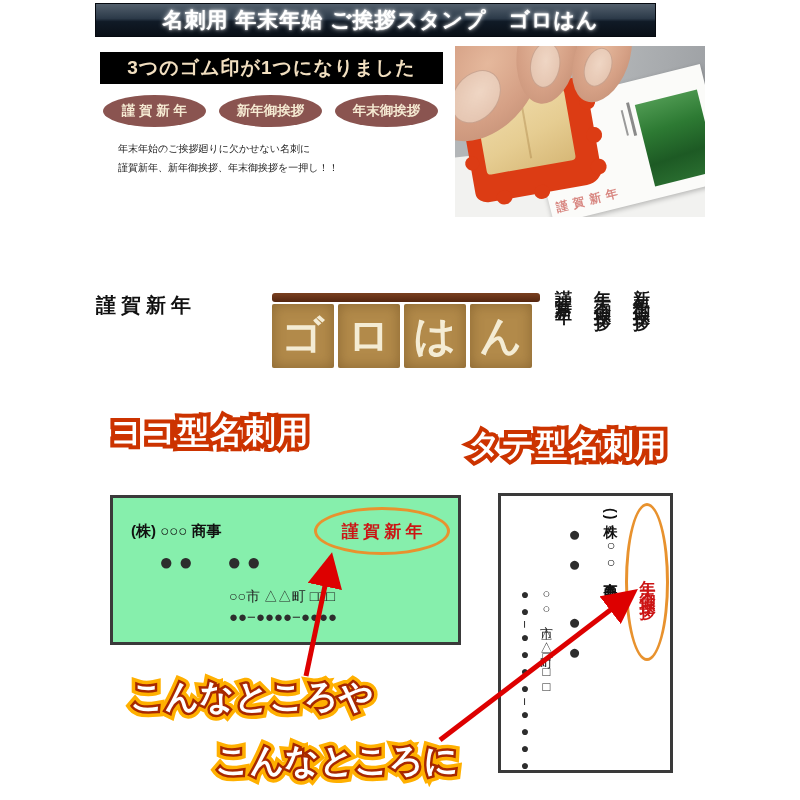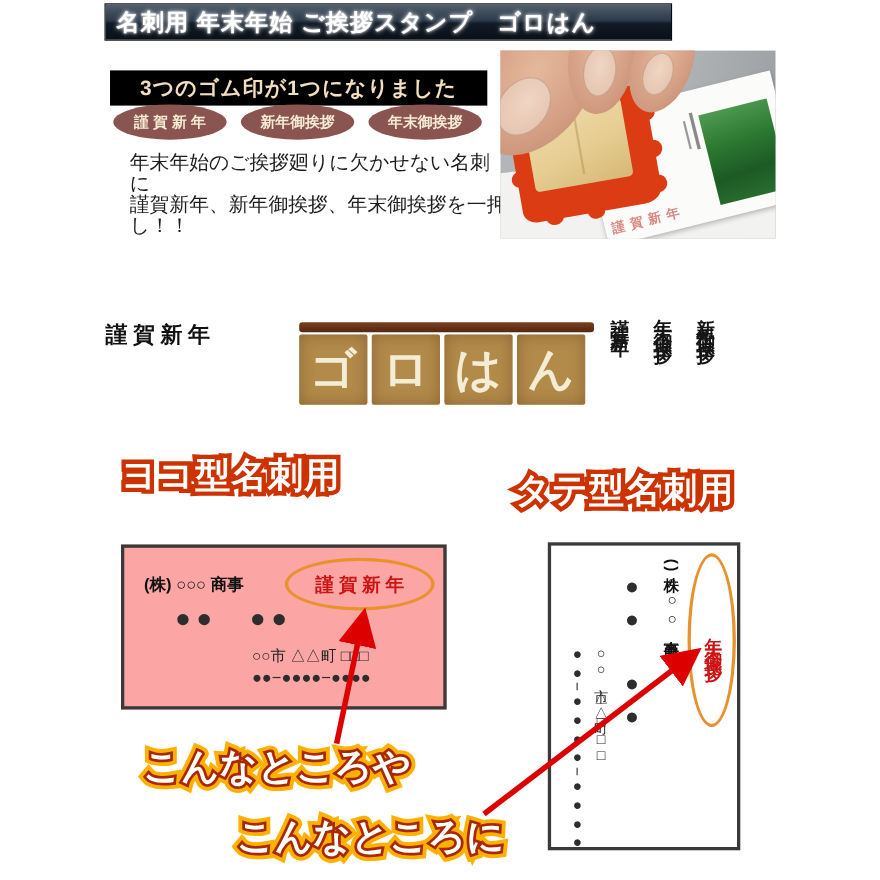--- a/index.html
+++ b/index.html
@@ -7,35 +7,35 @@
     --stamp-red:#cc1414; --badge-brown:#8a5450; --badge-text:#f5ead2;
     --banner-text:#f2dfc0; --noren-tan:#b28a4a; --noren-rod:#542610;
     --noren-text:#f4ecd4; --note-outer:#ffb000; --note-inner:#a82800;
   }
   *{margin:0;padding:0;box-sizing:border-box;}
   html,body{background:#fff;}
   body{font-family:"Liberation Sans",sans-serif;}
   .canvas{position:relative;width:800px;height:800px;background:#fff;overflow:hidden;}
 
   
-  .titlebar{position:absolute;left:95px;top:3px;width:516px;height:34px;
+  .titlebar{position:absolute;left:95px;top:3px;width:561px;height:34px;
     background:linear-gradient(180deg,#53606d 0%,#2c3a49 45%,#101a26 55%,#0a1017 100%);
-    border:1px solid #060a10;display:flex;align-items:center;padding-left:10px;}
+    border:1px solid #060a10;display:flex;align-items:center;padding-left:10px;justify-content:center;}
   .titlebar span{color:#fff;font-size:21px;font-weight:bold;letter-spacing:1px;
     text-shadow:0 0 5px rgba(255,255,255,.85),0 0 2px rgba(255,255,255,.9);}
 
   
   .banner{position:absolute;left:100px;top:52px;width:343px;height:32px;background:#000;
-    display:flex;align-items:center;justify-content:center;margin-top:12px;}
+    display:flex;align-items:center;justify-content:center;}
   .banner span{color:var(--banner-text);font-size:19px;font-weight:bold;letter-spacing:1px;}
   .badges{position:absolute;left:103px;top:95px;display:flex;gap:13px;}
   .badge{width:103px;height:32px;background:var(--badge-brown);border-radius:50%;
     display:flex;align-items:center;justify-content:center;}
   .badge span{color:var(--badge-text);font-size:13.5px;font-weight:bold;}
-  .desc{position:absolute;left:118px;top:139px;width:345px;font-size:18px;line-height:19px;color:#1c1c1c;}
+  .desc{position:absolute;left:118px;top:139px;width:345px;font-size:10px;line-height:19px;color:#1c1c1c;}
 
   
   .photo{position:absolute;left:455px;top:46px;width:250px;height:171px;overflow:hidden;
     background:linear-gradient(100deg,#b3b6b8 55%,#9a9da1 100%);}
   .photo .paper{position:absolute;left:-25px;top:98px;width:310px;height:95px;background:#f2f2f0;transform:rotate(-6deg);}
   .photo .card{position:absolute;left:82px;top:38px;width:180px;height:120px;background:#fbfbf9;
     transform:rotate(-14deg);box-shadow:0 2px 5px rgba(0,0,0,.25);}
   .photo .green{position:absolute;right:9px;top:24px;width:64px;height:84px;
     background:linear-gradient(175deg,#4f9a52 0%,#2d7a33 35%,#1d5a24 70%,#2a6e30 100%);}
   .photo .tinytext{position:absolute;right:78px;top:20px;width:3px;height:34px;background:#8a8a8a;}
@@ -79,21 +79,21 @@
   .stroked{position:absolute;white-space:nowrap;font-weight:bold;}
   .stroked .back,.stroked .front{display:block;}
   .stroked .back{position:absolute;left:0;top:0;color:var(--accent-red);
     -webkit-text-stroke:8px var(--accent-red);
     text-shadow:0 0 1px var(--accent-red);}
   .stroked .front{position:relative;color:#fff;}
   .heading{font-size:32px;letter-spacing:1px;}
   .h-yoko{left:110px;top:411px;} .h-tate{left:468px;top:424px;}
 
   
-  .card-h{position:absolute;left:110px;top:495px;width:296px;height:150px;background:#fca5a5;
+  .card-h{position:absolute;left:110px;top:495px;width:351px;height:150px;background:#86efac;
     border:3px solid #3a3a3a;}
   .card-h .company{position:absolute;left:18px;top:24px;font-size:15px;font-weight:bold;color:#111;white-space:nowrap;}
   .oval-stamp{position:absolute;border:3px solid var(--oval-orange);border-radius:50%;
     display:flex;align-items:center;justify-content:center;}
   .card-h .oval-stamp{right:8px;top:9px;width:136px;height:48px;}
   .red-stamp{color:var(--stamp-red);font-family:"Liberation Serif",serif;font-weight:bold;}
   .card-h .red-stamp{font-size:17px;white-space:nowrap;}
   .card-h .name-dots{position:absolute;left:46px;top:48px;font-size:24px;letter-spacing:5px;color:#2d2d2d;}
   .card-h .addr{position:absolute;left:116px;top:90px;font-size:14px;color:#222;white-space:nowrap;}
   .card-h .phone{position:absolute;left:116px;top:110px;font-size:15px;color:#2d2d2d;white-space:nowrap;}

